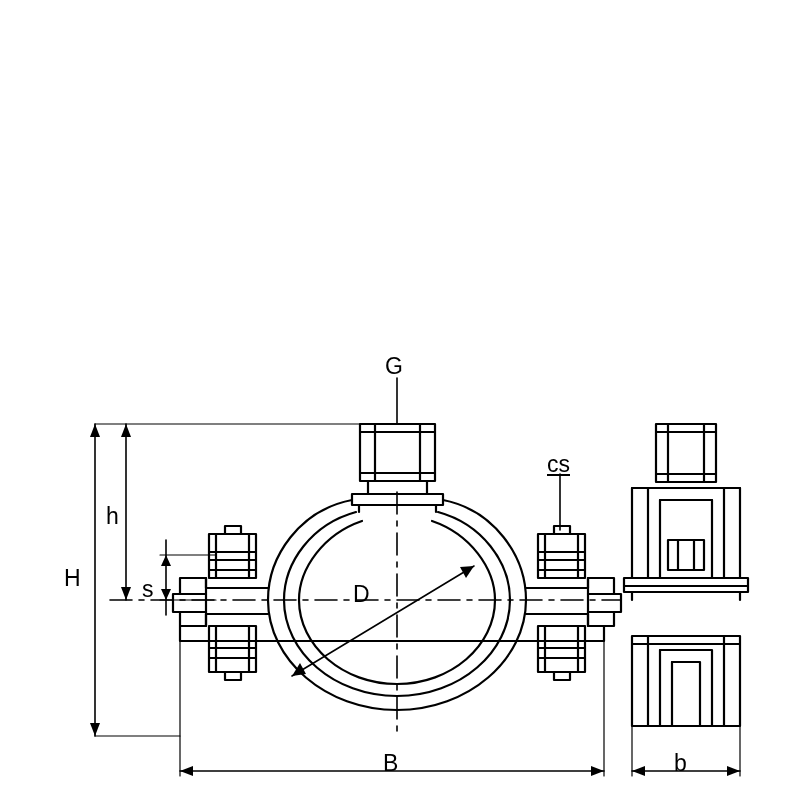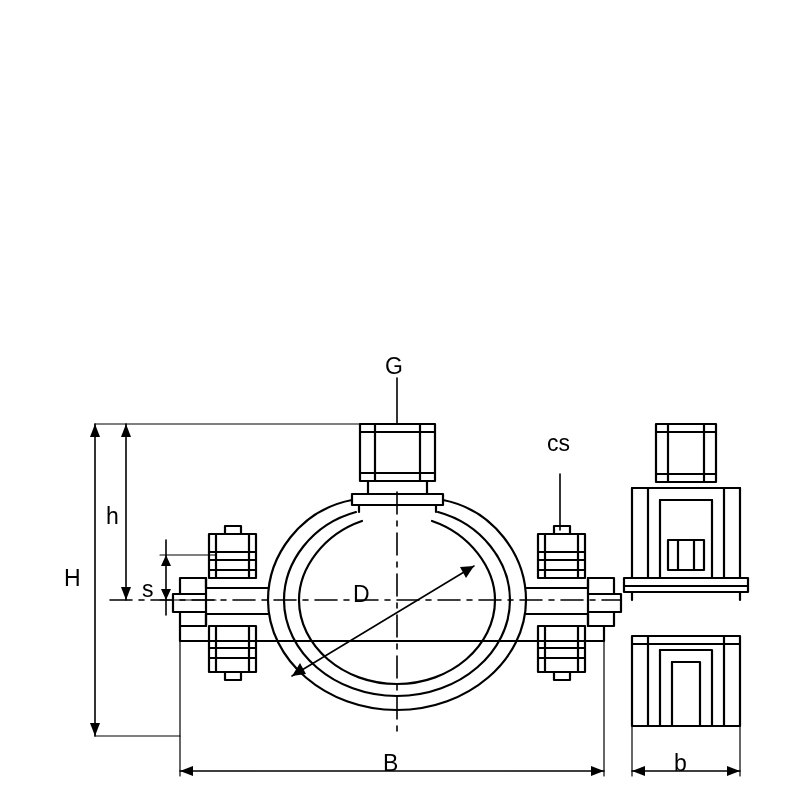--- a/index.html
+++ b/index.html
@@ -231,21 +231,21 @@
         </g>
 
         <g>
           <path d="M560,474 L560,530"></path>
         </g>
       </g>
     </g>
   </svg>
 
   <div class="lbl" style="left:385px; top:355px;">G</div>
-  <div class="lbl" style="left:547px; top:432px;">cs</div>
+  <div class="lbl" style="left:547px; top:453px;text-decoration:underline;">cs</div>
   <div class="lbl" style="left:106px; top:505px;">h</div>
   <div class="lbl" style="left:64px;  top:567px;">H</div>
   <div class="lbl" style="left:142px; top:578px;">s</div>
   <div class="lbl" style="left:353px; top:583px;">D</div>
   <div class="lbl" style="left:383px; top:752px;">B</div>
   <div class="lbl" style="left:674px; top:752px;">b</div>
 
 </div>
 
 </body></html>

